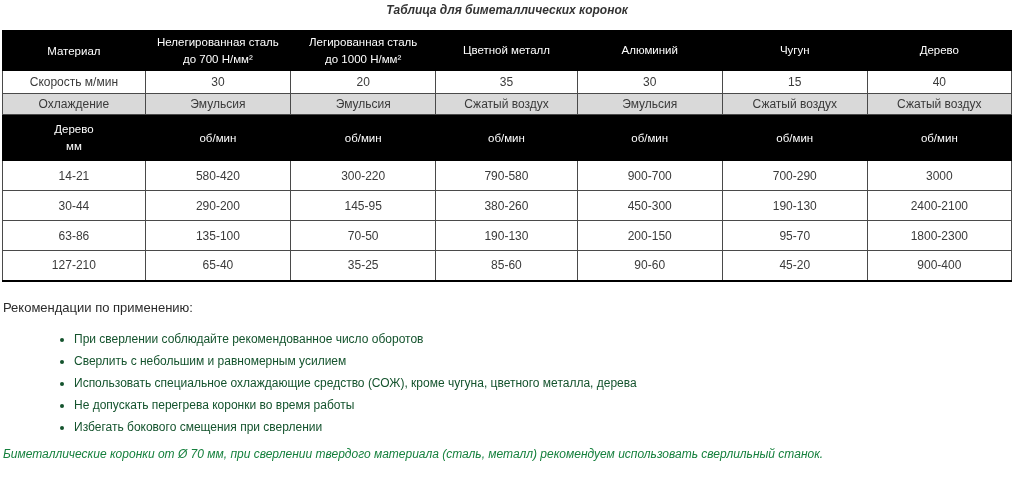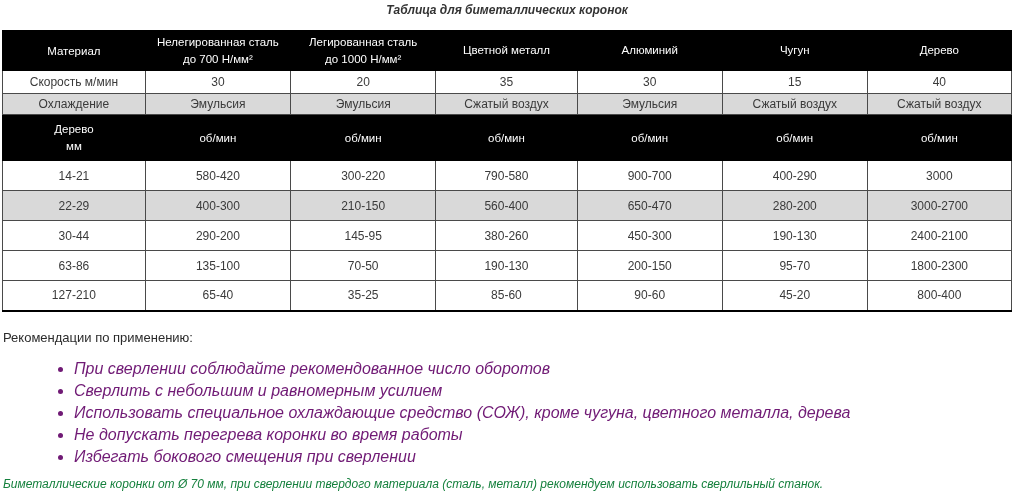--- a/index.html
+++ b/index.html
@@ -61,24 +61,23 @@
     color: #2b2b2b;
     line-height: 14px;
   }
   ul.reco-list {
     margin: 13px 0 0 0;
     padding: 0 0 0 72px;
     list-style: disc;
     color: #2b2b2b;
   }
   ul.reco-list li {
-    font-size: 16px;
+    font-size: 12px;
     line-height: 22px;
-    color: #701a75;
-    font-style: italic;
+    color: #14532d;
   }
   .footnote {
     margin: 9px 0 0 1px;
     font-size: 12px;
     font-style: italic;
     color: #15803d;
     line-height: 14px;
   }
 </style>
 </head>
@@ -151,31 +150,22 @@
           <td>об/мин</td>
           <td>об/мин</td>
           <td>об/мин</td>
         </tr>
     <tr class="data-row">
           <td>14-21</td>
           <td>580-420</td>
           <td>300-220</td>
           <td>790-580</td>
           <td>900-700</td>
-          <td>400-290</td>
+          <td>700-290</td>
           <td>3000</td>
-        </tr>
-        <tr class="data-row alt">
-          <td>22-29</td>
-          <td>400-300</td>
-          <td>210-150</td>
-          <td>560-400</td>
-          <td>650-470</td>
-          <td>280-200</td>
-          <td>3000-2700</td>
         </tr>
         <tr class="data-row">
           <td>30-44</td>
           <td>290-200</td>
           <td>145-95</td>
           <td>380-260</td>
           <td>450-300</td>
           <td>190-130</td>
           <td>2400-2100</td>
         </tr>
@@ -188,21 +178,21 @@
           <td>95-70</td>
           <td>1800-2300</td>
         </tr>
         <tr class="data-row">
           <td>127-210</td>
           <td>65-40</td>
           <td>35-25</td>
           <td>85-60</td>
           <td>90-60</td>
           <td>45-20</td>
-          <td>800-400</td>
+          <td>900-400</td>
         </tr>
       </tbody>
   </table>
 
   <div class="reco-heading">Рекомендации по применению:</div>
 
   <ul class="reco-list">
       <li>При сверлении соблюдайте рекомендованное число оборотов</li>
       <li>Сверлить с небольшим и равномерным усилием</li>
       <li>Использовать специальное охлаждающие средство (СОЖ), кроме чугуна, цветного металла, дерева</li>

